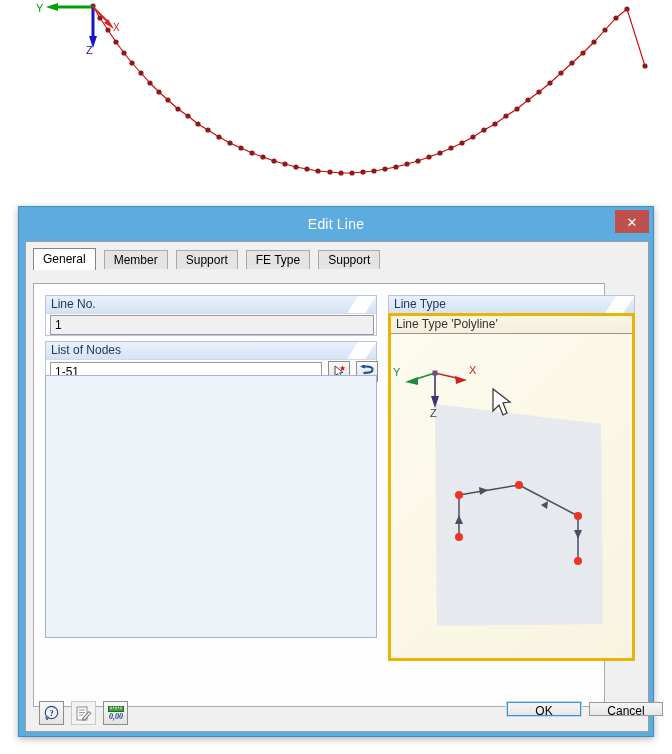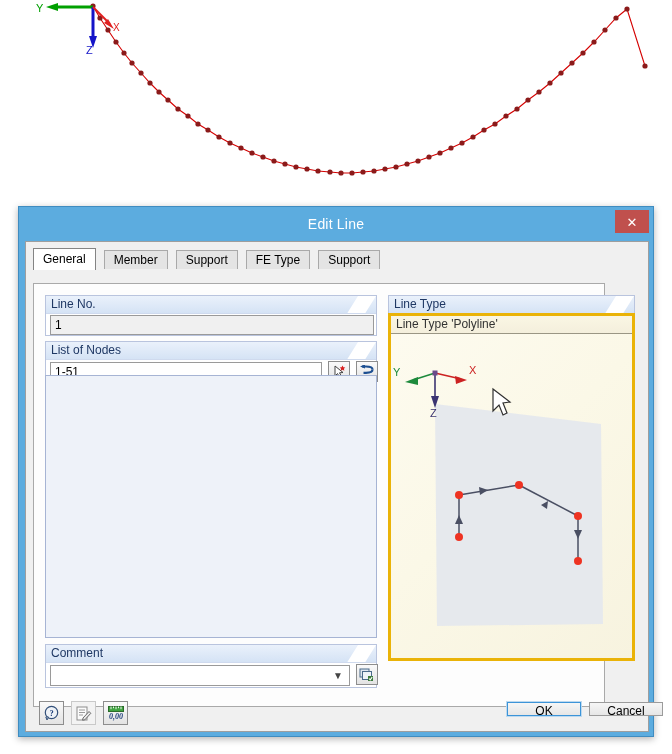--- a/index.html
+++ b/index.html
@@ -251,35 +251,20 @@
             </g>
 
             <polygon points="102,55 102,77 108,71 112,81 116,79 112,69 119,68" fill="#ffffff" stroke="#303030" stroke-width="1.2"></polygon>
           </svg>
           <div style="position:absolute;left:78px;top:30px;color:#cc2222;font-size:11px;">X</div>
           <div style="position:absolute;left:2px;top:32px;color:#1d8a3c;font-size:11px;">Y</div>
           <div style="position:absolute;left:39px;top:73px;color:#3b3472;font-size:11px;">Z</div>
         </div>
       </div>
 
-      <div class="group" style="left:11px;top:360px;width:332px;height:44px;">
-        <div class="group-head">Comment</div>
-        <div class="combo white" style="position:absolute;left:4px;top:20px;width:300px;">
-          <input class="txt" style="position: absolute; left: 0px; top: 0px; width: 282px; height: 19px; border: none; background: transparent;" value="">
-          <span class="arrow">▼</span>
-        </div>
-        <div class="sqbtn" style="position:absolute;left:310px;top:19px;width:22px;height:21px;">
-          <svg width="16" height="14" viewBox="0 0 16 14">
-            <rect x="1" y="1" width="9" height="8" fill="#dfe6ef" stroke="#4a6a8a"></rect>
-            <rect x="3.5" y="3.5" width="9" height="8" fill="#eef3f8" stroke="#4a6a8a"></rect>
-            <rect x="9" y="8" width="5" height="5" fill="#3c7a3c"></rect>
-            <polyline points="10,10.5 11.2,11.8 13.2,9.2" stroke="#fff" stroke-width="1.1" fill="none"></polyline>
-          </svg>
-        </div>
-      </div>
 
     </div>
 
     <div id="footer">
       <div class="sqbtn footer-icon" style="left:7px;">
         <svg width="17" height="17" viewBox="0 0 17 17">
           <circle cx="8.5" cy="7.5" r="6.2" fill="#eef2f7" stroke="#33507a" stroke-width="1.2"></circle>
           <path d="M2.8 12 L5.5 12 L4 15 Z" fill="#eef2f7" stroke="#33507a" stroke-width="1"></path>
           <text x="8.5" y="11" font-size="8.5" font-family="Liberation Serif, serif" fill="#1d3f7a" text-anchor="middle" font-weight="bold">?</text>
         </svg>

